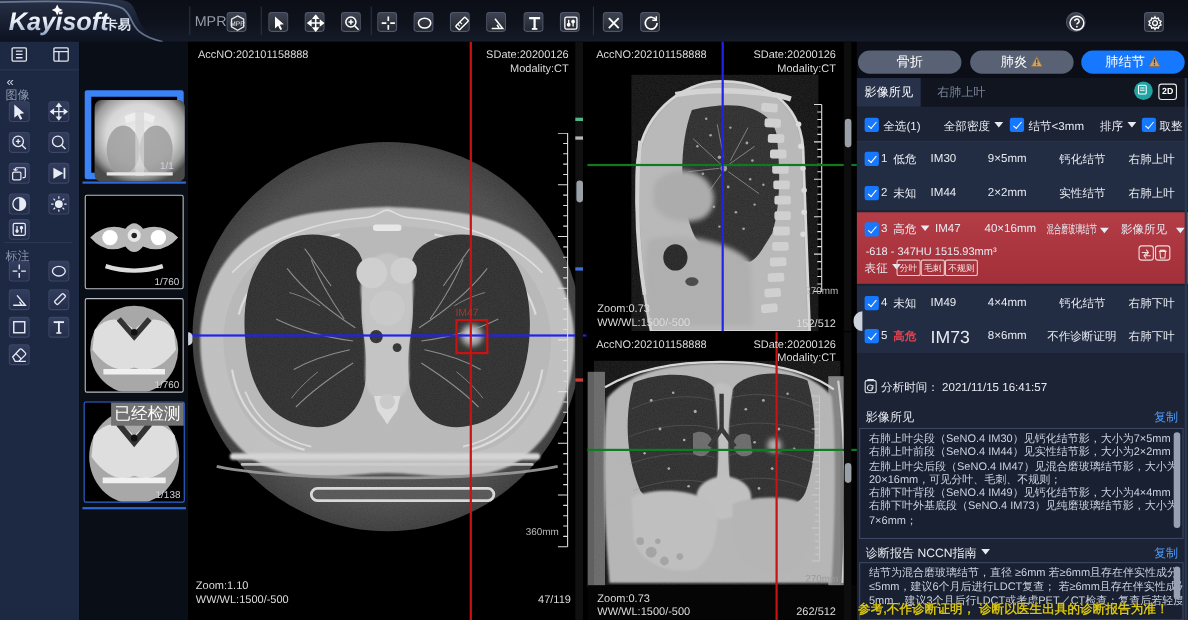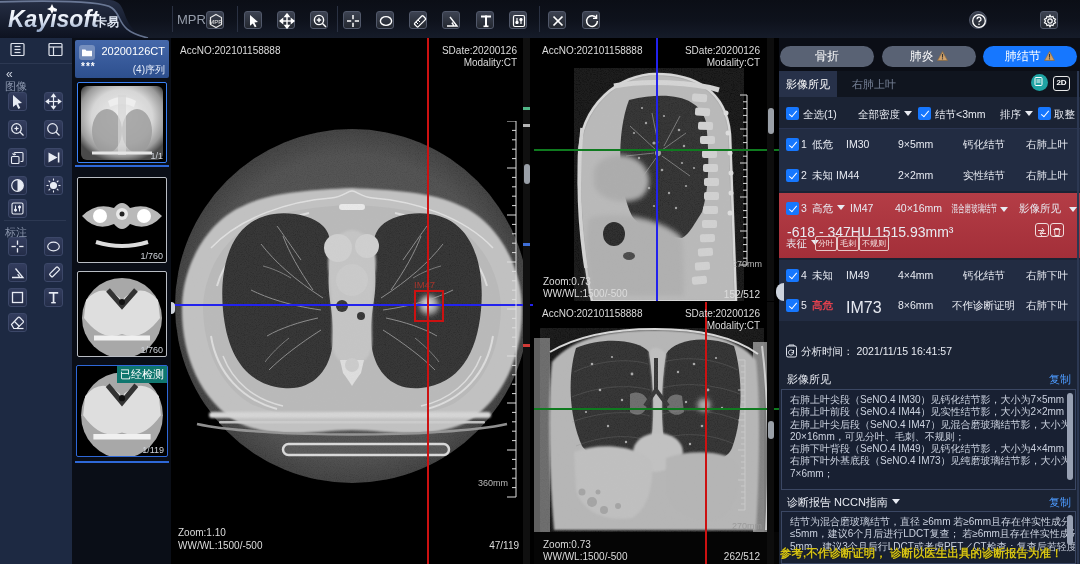--- a/index.html
+++ b/index.html
@@ -265,32 +265,22 @@
 <div class="sbtn" style="left:8px;top:275px">
       <svg viewBox="0 0 17 17" fill="none" stroke="#e8ecf4" stroke-width="1.2">
         <path d="M2.5,10.5 L9,3.5 a1.2,1.2 0 0 1 1.8,0 L14,6.8 a1.2,1.2 0 0 1 0,1.8 L8,14.5 H4.8 Z"></path>
         <line x1="5.5" y1="7.5" x2="10.5" y2="12.5"></line>
         <line x1="8" y1="14.5" x2="14.5" y2="14.5"></line>
       </svg>
     </div>
 </div>
 
 <div class="abs" id="thumbs" style="left:72px;top:38px;width:99px;height:526px;background:#0a0e17">
-<div class="abs" style="left:3px;top:2px;width:94px;height:38px;background:linear-gradient(180deg,#4568aa,#2d4f8e);border-radius:2px">
- <div class="abs" style="left:4px;top:5px;width:16px;height:15px;background:rgba(255,255,255,.28);border-radius:3px">
-  <svg width="16" height="15" viewBox="0 0 16 15">
-          <path d="M3,4.5 h3.4 l1,1.2 H13 v5.5 H3 Z" fill="#fff"></path>
-        </svg></div>
- <div class="abs" style="right:4px;top:5px;color:#fff;font-size:11px">20200126CT</div>
- <div class="abs" style="left:6px;top:21px;color:#fff;font-size:10px;font-weight:bold;letter-spacing:1px">***</div>
-
- <div class="abs" style="right:4px;top:23px;color:#e3eaf8;font-size:10px">(4)序列</div>
-</div>
-
-<div class="abs" style="left:5px;top:44px;width:90px;height:81px;background:#000;border:1px solid #3b82f6;border-radius:2px">
+
+<div class="abs" style="left:5px;top:44px;width:90px;height:81px;background:#000;border:6px solid #3b82f6;border-radius:2px">
  <svg width="88" height="79" viewBox="0 0 88 79">
   <defs>
           <radialGradient id="xr1" cx=".5" cy=".42" r=".62">
             <stop offset="0" stop-color="#f0f0f0"></stop>
             <stop offset=".6" stop-color="#d6d6d6"></stop>
             <stop offset=".85" stop-color="#9a9a9a"></stop>
             <stop offset="1" stop-color="#4a4a4a"></stop>
           </radialGradient>
         </defs>
   <rect x="3" y="3" width="82" height="74" rx="6" fill="url(#xr1)"></rect>
@@ -329,22 +319,22 @@
 </div>
 
 <div class="abs" style="left:4px;top:327px;width:92px;height:92px;background:#000;border:1px solid #2e68d8;border-radius:2px">
  <svg width="90" height="90" viewBox="0 0 88 84" preserveAspectRatio="none">
   <circle cx="44" cy="46" r="40" fill="#a8a8a8"></circle>
   <path d="M8,28 Q24,10 42,26 L44,36 L46,26 Q64,10 80,28 L82,46 Q64,70 44,62 Q24,70 6,46 Z" fill="#dedede"></path>
   <path d="M30,18 L44,34 L58,18" stroke="#333" stroke-width="5" fill="none"></path>
   <circle cx="44" cy="30" r="3" fill="#111"></circle>
   <path d="M16,66 h56" stroke="#f0f0f0" stroke-width="5"></path>
  </svg>
- <div class="abs" style="right:0;top:0;background:#0f766e;color:#fff;font-size:11px;padding:1px 3px">已经检测</div>
- <div class="abs" style="right:3px;bottom:1px;color:#cfd3da;font-size:9px">1/119</div>
+ <div class="abs" style="right:0;top:0;background:#737373;color:#fff;font-size:15px;padding:1px 3px">已经检测</div>
+ <div class="abs" style="right:3px;bottom:1px;color:#cfd3da;font-size:9px">1/138</div>
 </div>
 <div class="abs" style="left:3px;top:423px;width:94px;height:2px;background:#2e68d8"></div>
 </div>
 
 <div class="abs" id="vp-axial" style="left:171px;top:38px;width:362px;height:526px;background:#000">
 <svg class="abs" style="left:0;top:0" width="362" height="526" viewBox="0 0 362 526">
 <defs>
  <filter id="b1" x="-20%" y="-20%" width="140%" height="140%">
           <feGaussianBlur stdDeviation="1.2"></feGaussianBlur>
         </filter>
@@ -795,37 +785,37 @@
  <div class="rtx" style="left:67px;top:9px;font-size:10.5px">IM30</div>
  <div class="rtx" style="left:119px;top:9px;font-size:10.5px">9×5mm</div>
  <div class="rtx" style="left:160px;top:9px;width:66px;text-align:right;font-size:10.5px">钙化结节</div>
  <div class="rtx" style="left:230px;top:9px;width:59px;text-align:right;font-size:10.5px">右肺上叶</div>
 </div>
 
 <div class="abs" style="left:0;top:122px;width:301px;height:31px;background:#222c42">
  <div class="cb" style="left:7px;top:9px"></div>
       <div class="rtx" style="left:22px;top:9px;font-size:10.5px">2</div>
  <div class="rtx" style="left:33px;top:9px;font-size:10.5px">未知</div>
- <div class="rtx" style="left:57px;top:9px;font-size:10.5px">IM44</div>
+ <div class="rtx" style="left:67px;top:9px;font-size:10.5px">IM44</div>
  <div class="rtx" style="left:119px;top:9px;font-size:10.5px">2×2mm</div>
  <div class="rtx" style="left:160px;top:9px;width:66px;text-align:right;font-size:10.5px">实性结节</div>
  <div class="rtx" style="left:230px;top:9px;width:59px;text-align:right;font-size:10.5px">右肺上叶</div>
 </div>
 
 <div class="abs" style="left:0;top:155px;width:301px;height:65px;background:linear-gradient(180deg,#b43d46,#a32f39)">
  <div class="cb" style="left:7px;top:9px"></div>
       <div class="rtx" style="left:22px;top:9px;font-size:10.5px">3</div>
  <div class="rtx" style="left:33px;top:9px;font-size:10.5px">高危<span class="caret"></span></div>
  <div class="rtx" style="left:71px;top:9px;font-size:10.5px">IM47</div>
  <div class="rtx" style="left:116px;top:9px;font-size:10.5px">40×16mm</div>
  <div class="rtx" style="left:146px;top:9px;width:70px;text-align:right;font-size:10.5px;transform:scaleX(.62);transform-origin:right center">混合磨玻璃结节</div>
       <span class="caret abs" style="left:217px;top:14px"></span>
  <div class="rtx" style="left:230px;top:9px;width:52px;text-align:right;font-size:10.5px">影像所见</div>
       <span class="caret abs" style="left:286px;top:14px"></span>
- <div class="rtx" style="left:8px;top:31px;font-size:14px">-618 - 347HU 1515.93mm³</div>
+ <div class="rtx" style="left:8px;top:31px;font-size:10px">-618 - 347HU 1515.93mm³</div>
  <div class="abs" style="left:256px;top:30px;width:14px;height:14px;border:1.2px solid #f0dcdc;border-radius:3px"><svg width="12" height="12" viewBox="0 0 12 12" fill="none" stroke="#f0dcdc" stroke-width="1">
           <path d="M2,4.5 h6 m-2,-2.5 l2,2.5 l-2,2.5 M10,7.5 h-6 m2,-2.5 l-2,2.5 l2,2.5"></path>
         </svg></div>
  <div class="abs" style="left:271px;top:30px;width:14px;height:14px;border:1.2px solid #f0dcdc;border-radius:3px"><svg width="12" height="12" viewBox="0 0 12 12" fill="none" stroke="#f0dcdc" stroke-width="1">
           <path d="M2.5,3.5 h7 M4,3.5 V2.5 h4 v1 M3.5,3.5 l.5,6 h4 l.5,-6"></path>
         </svg></div>
  <div class="rtx" style="left:7px;top:44px;font-size:10.5px">表征<span class="caret"></span></div>
  <div class="abs" style="left:36px;top:43px;color:#f4e3e3;font-size:8px;border:1px solid #e7c9c9;border-radius:2px;padding:1px 2px">分叶</div>
  <div class="abs" style="left:58px;top:43px;color:#f4e3e3;font-size:8px;border:1px solid #e7c9c9;border-radius:2px;padding:1px 2px">毛刺</div>
  <div class="abs" style="left:80px;top:43px;color:#f4e3e3;font-size:8px;border:1px solid #e7c9c9;border-radius:2px;padding:1px 2px">不规则</div>

